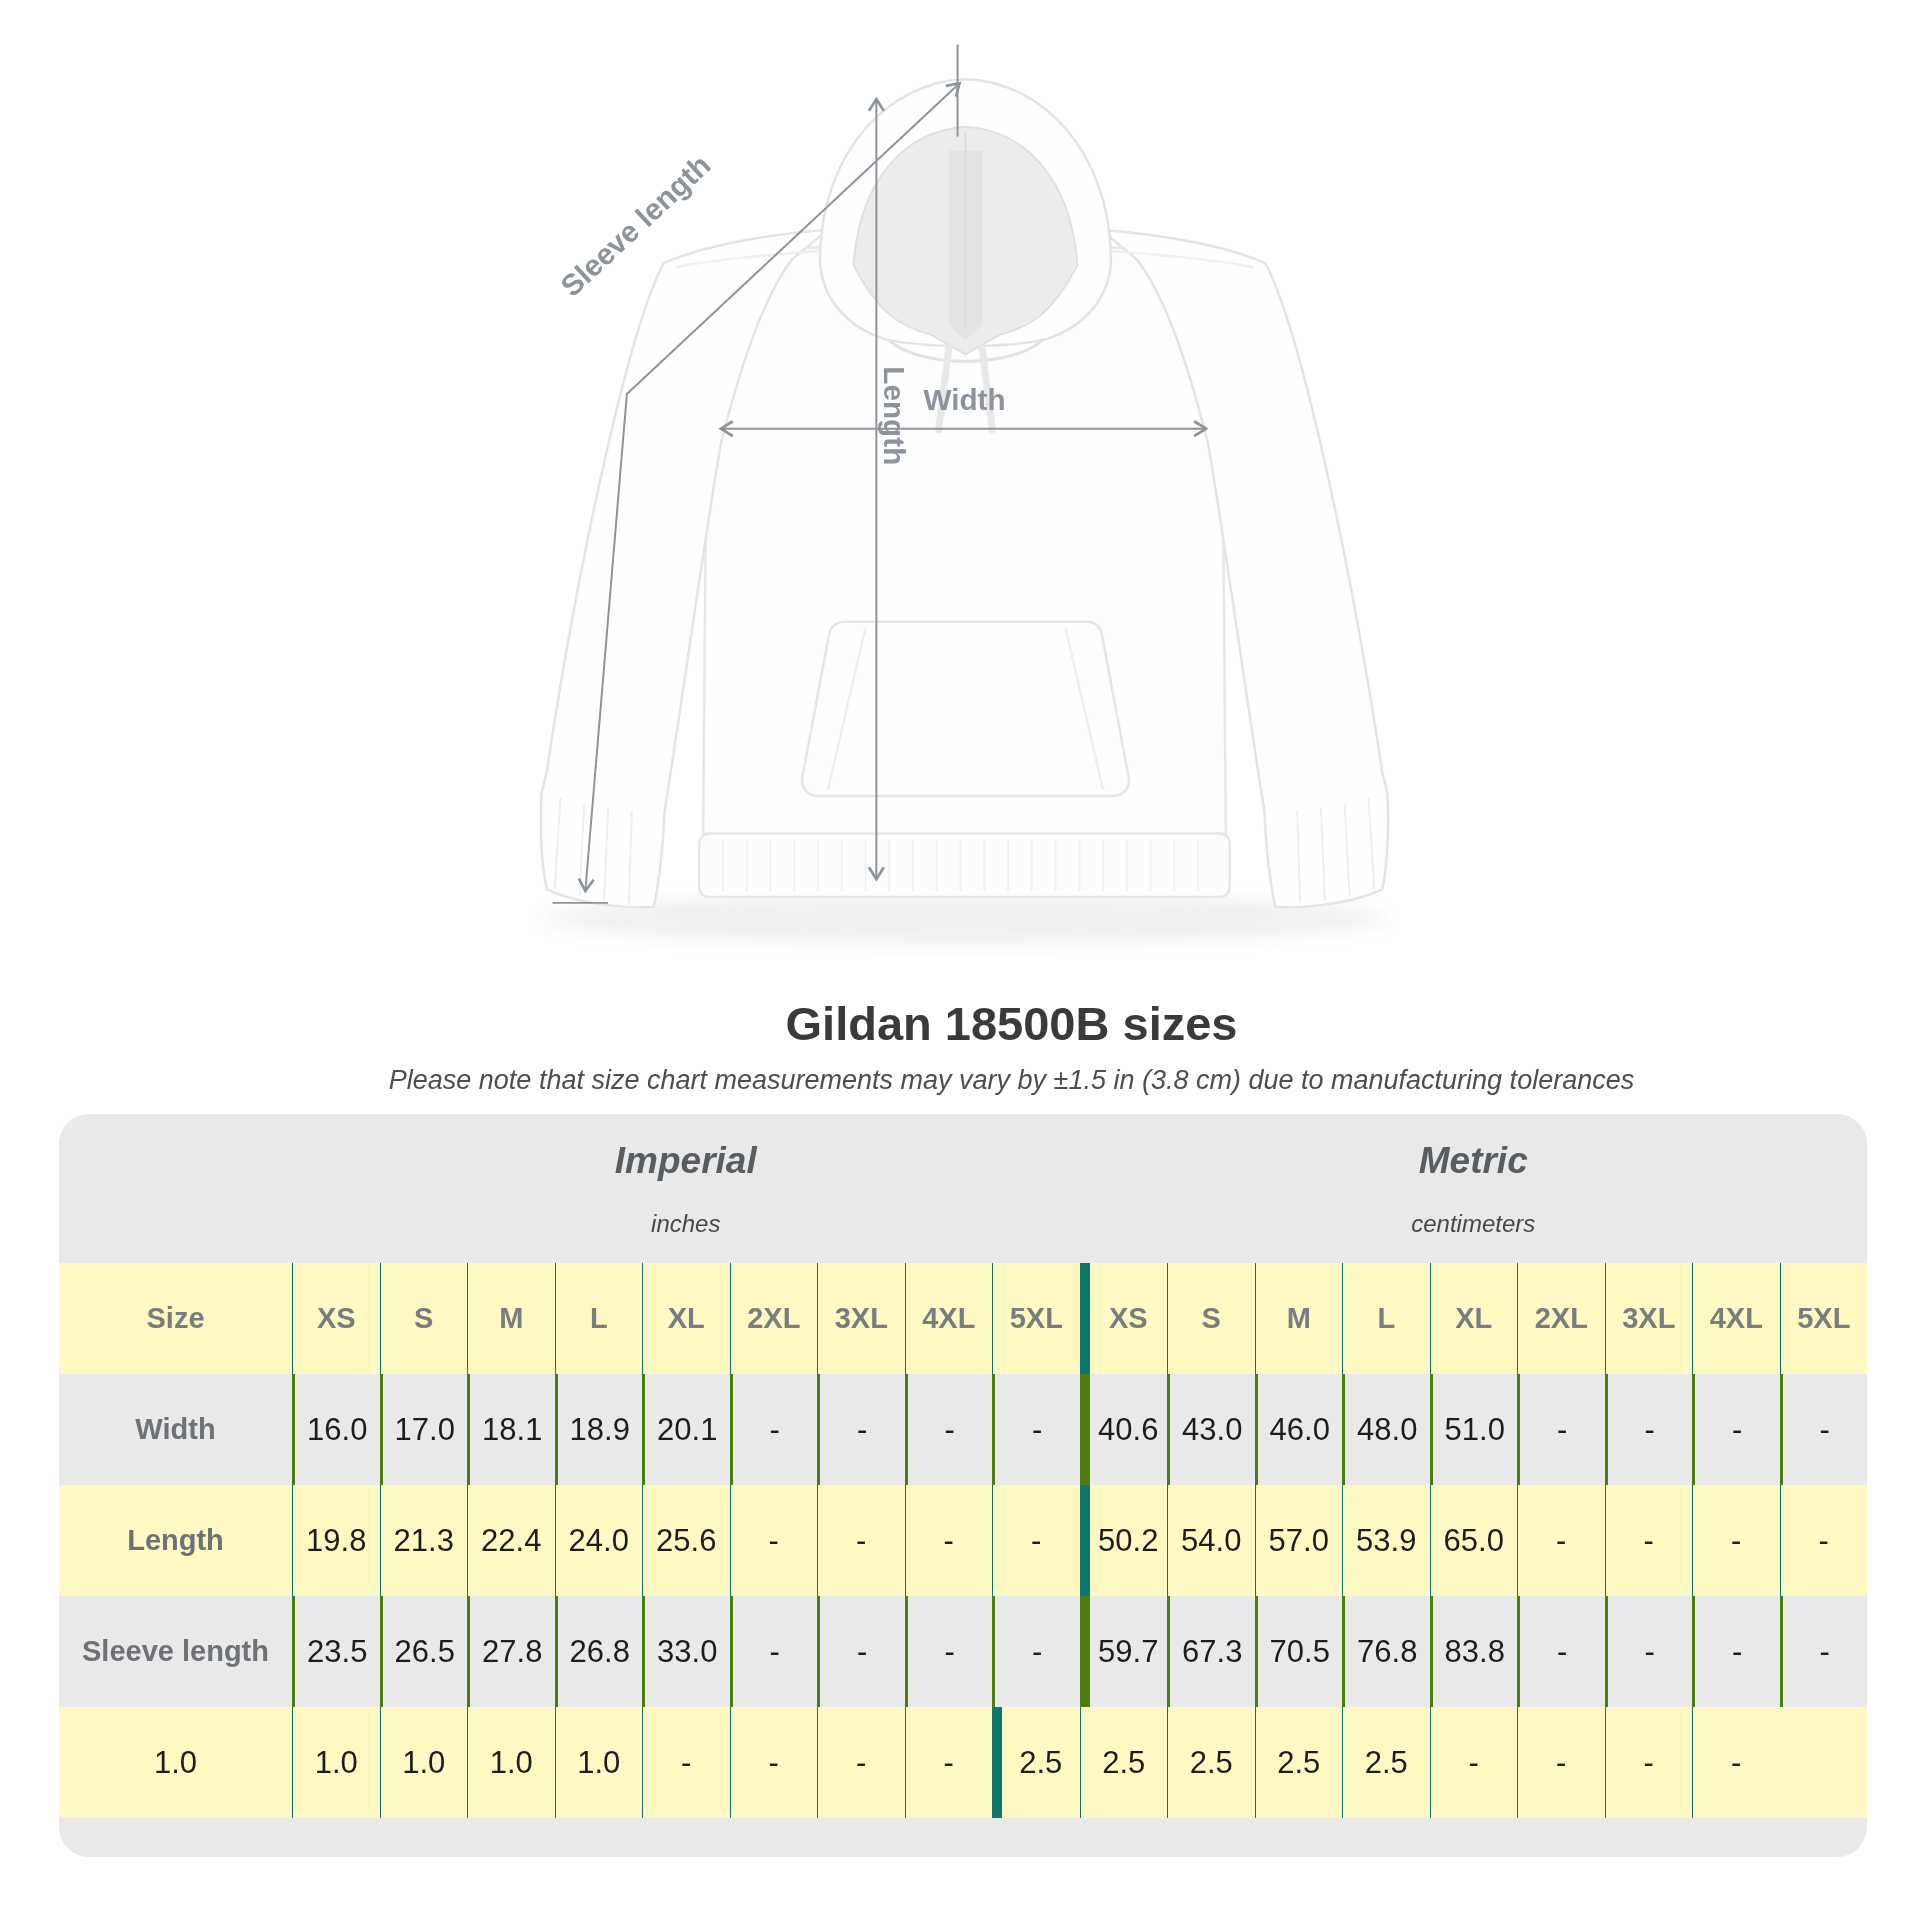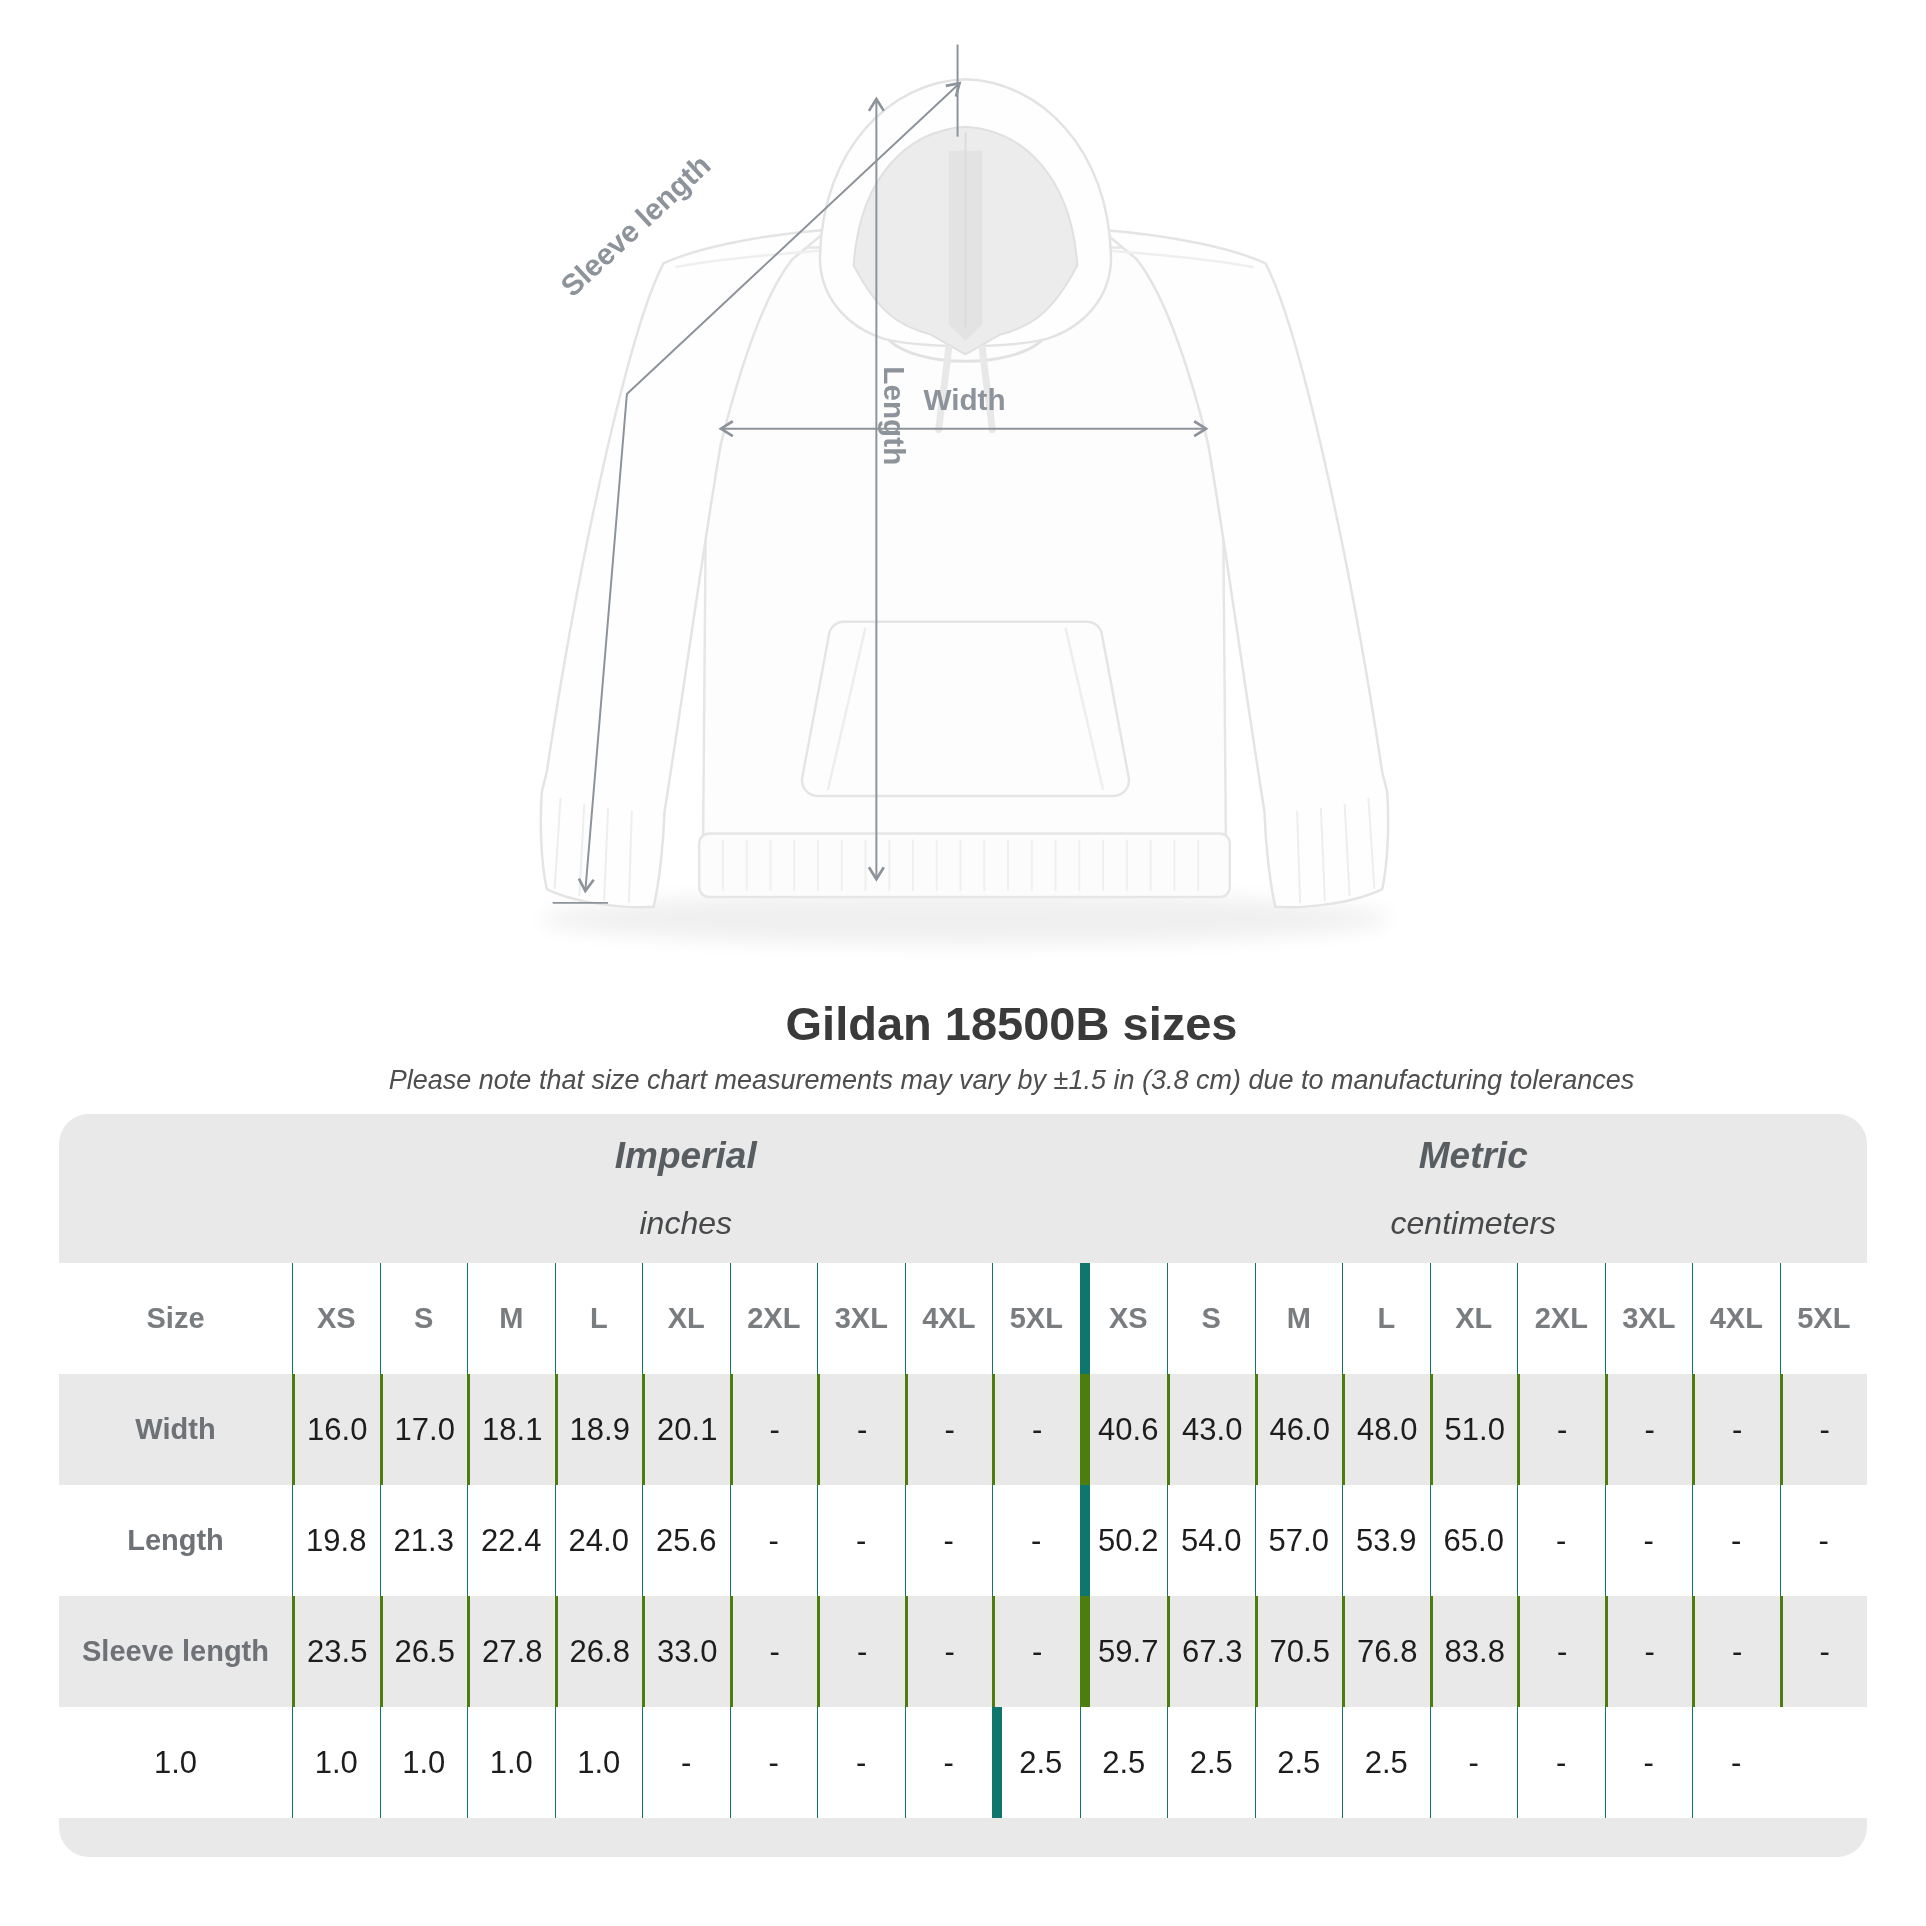--- a/index.html
+++ b/index.html
@@ -17,25 +17,25 @@
   
   .size-card {
     position:absolute; left:59px; top:1114px; width:1808px; height:743px;
     background:#e9e9e9; border-radius:30px; overflow:hidden;
   }
   .band { display:grid; grid-template-columns:233px repeat(18,1fr); height:149px; }
   .group { display:flex; flex-direction:column; align-items:center; justify-content:center; gap:28px; }
   .group-imperial { grid-column:2 / span 9; }
   .group-metric   { grid-column:11 / span 9; }
   .group-title { font-size:37px; font-weight:bold; font-style:italic; color:#585d61; }
-  .group-sub   { font-size:32px; font-style:italic; color:#46484a; }
+  .group-sub   { font-size:24px; font-style:italic; color:#46484a; }
   .trow { display:grid; grid-template-columns:233px repeat(18,1fr); }
   .trow.thead { height:111px; }
   .trow.datarow { height:111px; }
-  .trow.light { background:#ffffff; }
+  .trow.light { background:#fef9c3; }
   .trow.shade { background:#e9e9e9; }
   .cell {
     display:flex; align-items:center; justify-content:center;
     font-size:31px; color:#1d1d1d; box-sizing:border-box;
   }
   .trow.light .cell + .cell { border-left:1px solid #0f766e; }
   .trow.shade .cell + .cell { border-left:3px solid #4d7c0f; }
   .cell.grp { border-left-width:10px !important; }
   .cell.lbl { font-weight:bold; color:#6e7276; font-size:29px; }
   .trow.thead .cell { font-weight:bold; color:#797d80; font-size:29px; }

